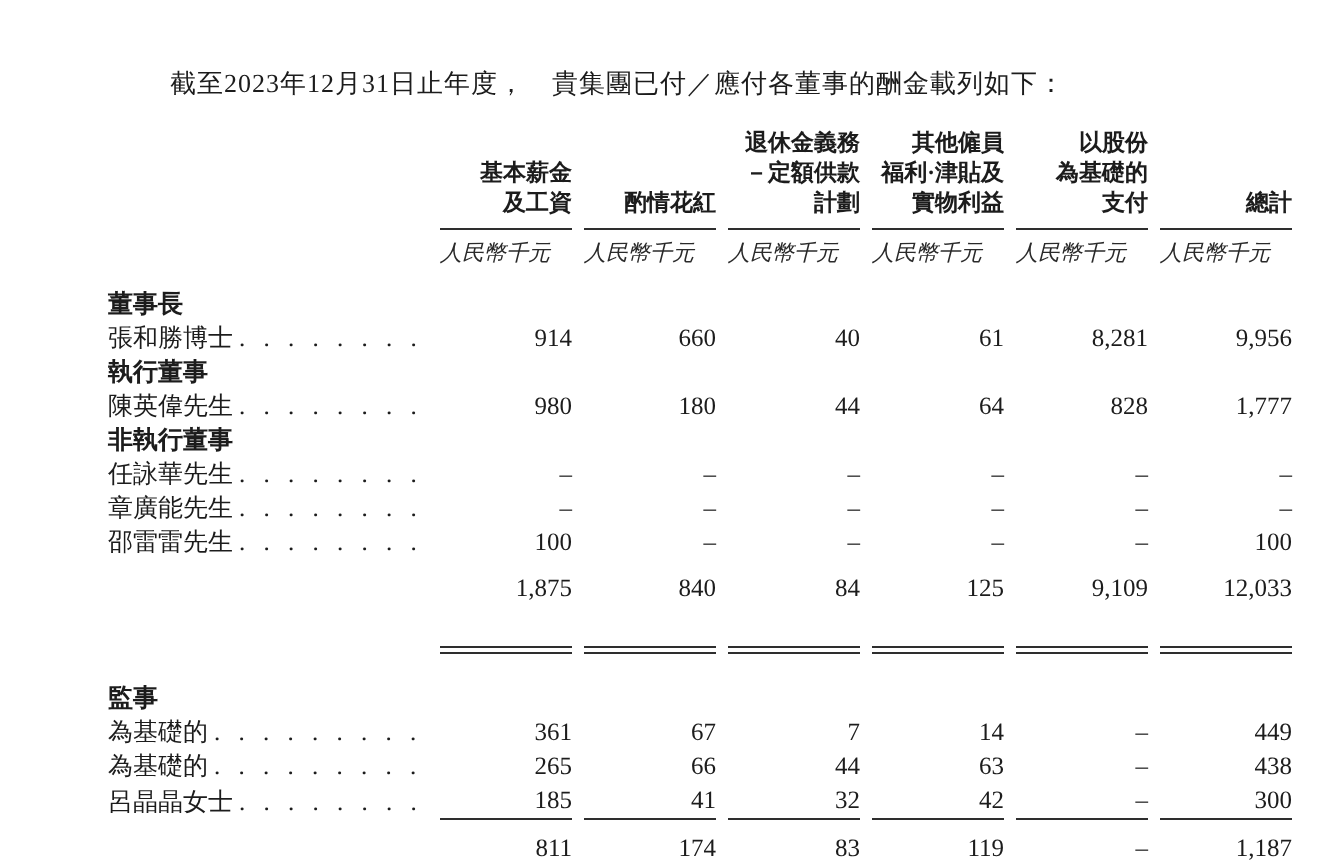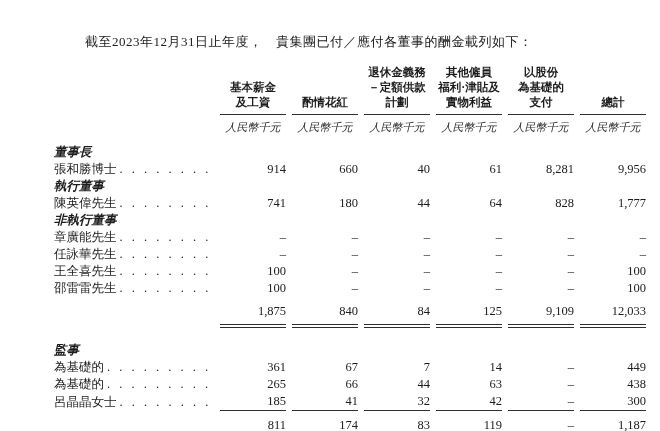--- a/index.html
+++ b/index.html
@@ -24,32 +24,31 @@
     width: 604px;
     table-layout: fixed;
   }
   col.c-label { width: 160px; }
   col.c-num   { width: 66px; }
 
   th.col-head {
     font-weight: bold;
     font-size: 11.5px;
     line-height: 15px;
-    text-align: center;
+    text-align: right;
     vertical-align: bottom;
     white-space: pre-line;
     padding: 0 0 4px 0;
     border-bottom: 1px solid #2e2e2e;
   }
   th.head-empty { border-bottom: none; }
 
   td.unit {
     font-style: italic;
     font-size: 11px;
-    text-align: center;
     padding: 4px 0 8px 0;
     color: #2a2a2a;
     white-space: nowrap;
   }
 
   td { font-size: 12.5px; line-height: 17px; padding: 0; vertical-align: bottom; }
   td.num { text-align: right; font-variant-numeric: tabular-nums; }
 
   td.label .flex { display: flex; align-items: center; overflow: hidden; }
   td.label .lbl { white-space: nowrap; }
@@ -58,26 +57,26 @@
     overflow: hidden;
     white-space: nowrap;
     margin-left: 3px;
     letter-spacing: 3px;
     color: #1c1c1c;
   }
   td.label .dots::after {
     content: ". . . . . . . . . . . . . . . . . . . . . . . . . . . . . . . . . . .";
   }
 
-  tr.section-row td.label { font-weight: bold; font-style: italic; }
+  tr.section-row td.label { font-weight: bold; }
 
   tr.data-row.rule-below td.num { border-bottom: 1px solid #2e2e2e; }
 
   tr.subtotal-row td.num {
-    padding: 6px 0 4px 0;
+    padding: 6px 0 20px 0;
     border-bottom: 4px double #2e2e2e;
   }
   tr.subtotal-row + tr.section-row td { padding-top: 14px; }
 </style>
 </head>
 <body>
 
 <div class="page">
   <p class="intro">截至2023年12月31日止年度，　貴集團已付／應付各董事的酬金載列如下：</p>
   <table class="remu">
@@ -150,77 +149,63 @@
           <td class="num"></td>
           <td class="num"></td>
         </tr>
         <tr class="data-row">
           <td class="label">
             <div class="flex">
               <span class="lbl">陳英偉先生</span>
               <span class="dots"></span>
             </div>
           </td>
-          <td class="num">741</td>
+          <td class="num">980</td>
           <td class="num">180</td>
           <td class="num">44</td>
           <td class="num">64</td>
           <td class="num">828</td>
           <td class="num">1,777</td>
         </tr>
         <tr class="section-row">
           <td class="label">非執行董事</td>
           <td class="num"></td>
           <td class="num"></td>
           <td class="num"></td>
           <td class="num"></td>
           <td class="num"></td>
           <td class="num"></td>
         </tr>
         <tr class="data-row">
           <td class="label">
             <div class="flex">
+              <span class="lbl">任詠華先生</span>
+              <span class="dots"></span>
+            </div>
+          </td>
+          <td class="num">–</td>
+          <td class="num">–</td>
+          <td class="num">–</td>
+          <td class="num">–</td>
+          <td class="num">–</td>
+          <td class="num">–</td>
+        </tr>
+        <tr class="data-row">
+          <td class="label">
+            <div class="flex">
               <span class="lbl">章廣能先生</span>
               <span class="dots"></span>
             </div>
           </td>
           <td class="num">–</td>
           <td class="num">–</td>
           <td class="num">–</td>
           <td class="num">–</td>
           <td class="num">–</td>
           <td class="num">–</td>
-        </tr>
-        <tr class="data-row">
-          <td class="label">
-            <div class="flex">
-              <span class="lbl">任詠華先生</span>
-              <span class="dots"></span>
-            </div>
-          </td>
-          <td class="num">–</td>
-          <td class="num">–</td>
-          <td class="num">–</td>
-          <td class="num">–</td>
-          <td class="num">–</td>
-          <td class="num">–</td>
-        </tr>
-        <tr class="data-row">
-          <td class="label">
-            <div class="flex">
-              <span class="lbl">王全喜先生</span>
-              <span class="dots"></span>
-            </div>
-          </td>
-          <td class="num">100</td>
-          <td class="num">–</td>
-          <td class="num">–</td>
-          <td class="num">–</td>
-          <td class="num">–</td>
-          <td class="num">100</td>
         </tr>
         <tr class="data-row">
           <td class="label">
             <div class="flex">
               <span class="lbl">邵雷雷先生</span>
               <span class="dots"></span>
             </div>
           </td>
           <td class="num">100</td>
           <td class="num">–</td>

